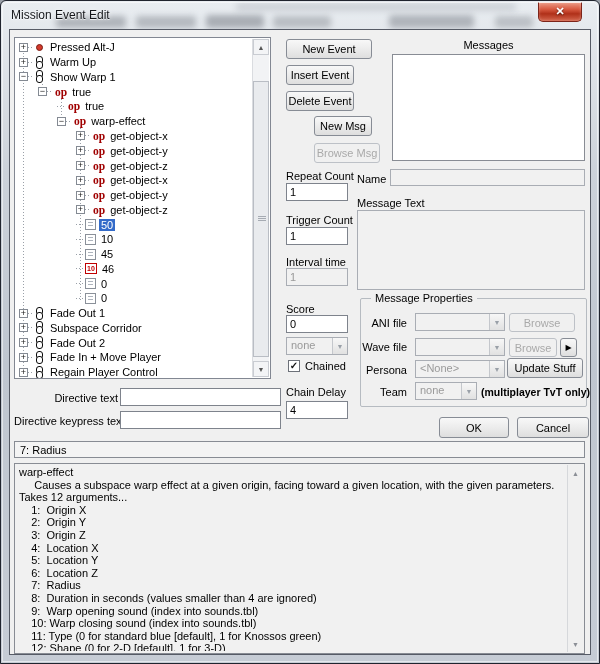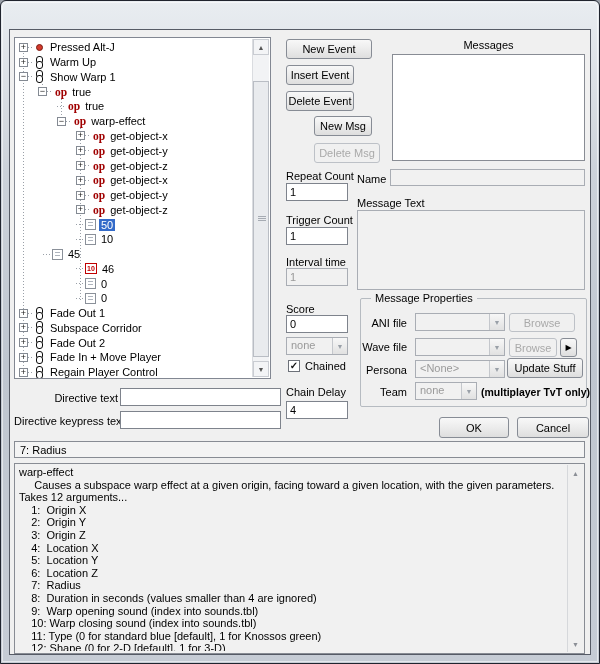--- a/index.html
+++ b/index.html
@@ -94,20 +94,33 @@
   .da-up { top:1px; } .da-down { bottom:1px; }
 
   .note { position:absolute; font-size:10.5px; white-space:nowrap;font-weight:bold; }
   textarea.edit { resize:none; }
 </style>
 </head>
 <body>
 
 <div class="window">
 
+  <div class="titlebar">
+    <div class="blob" style="left:55px;top:15px;width:70px;height:12px;background:#6d727b;"></div>
+    <div class="blob" style="left:135px;top:15px;width:60px;height:12px;background:#7a7f87;"></div>
+    <div class="blob" style="left:205px;top:14px;width:58px;height:13px;background:#5f646d;"></div>
+    <div class="blob" style="left:272px;top:15px;width:58px;height:12px;background:#82878e;"></div>
+    <div class="blob" style="left:388px;top:14px;width:85px;height:13px;background:#6d727b;"></div>
+    <div class="blob" style="left:494px;top:15px;width:38px;height:12px;background:#888d94;"></div>
+    <div class="blob" style="left:235px;top:2px;width:280px;height:8px;background:#9aa0a8;opacity:.35;"></div>
+    <span class="title">Mission Event Edit</span>
+    <div class="close">
+      <span>✕</span>
+    </div>
+  </div>
 
   <div class="client">
 
     <div class="tree">
       <div class="guide" style="left:8px;top:9px;height:327px;"></div>
       <div class="guide" style="left:27px;top:46px;height:9px;"></div>
       <div class="guide" style="left:46px;top:61px;height:23px;"></div>
       <div class="guide" style="left:65px;top:90px;height:172px;"></div>
       <div id="treeRows">
           <div class="trow" style="padding-left: 4px;">
@@ -184,21 +197,21 @@
           <div class="trow" style="padding-left: 61px;">
             <span class="stub" style="width: 9px;"></span>
             <span class="ti ti-num"></span>
             <span class="tlabel sel">50</span>
           </div>
           <div class="trow" style="padding-left: 61px;">
             <span class="stub" style="width: 9px;"></span>
             <span class="ti ti-num"></span>
             <span class="tlabel">10</span>
           </div>
-          <div class="trow" style="padding-left: 28px;">
+          <div class="trow" style="padding-left: 61px;">
             <span class="stub" style="width: 9px;"></span>
             <span class="ti ti-num"></span>
             <span class="tlabel">45</span>
           </div>
           <div class="trow" style="padding-left: 61px;">
             <span class="stub" style="width: 9px;"></span>
             <span class="ti ti-num-red">10</span>
             <span class="tlabel">46</span>
           </div>
           <div class="trow" style="padding-left: 61px;">
@@ -250,21 +263,21 @@
         <div class="sb-btn sb-down">
             <span>▼</span>
           </div>
       </div>
     </div>
 
     <button class="btn" style="left:276px;top:9px;width:86px;height:20px;">New Event</button>
     <button class="btn" style="left:276px;top:35px;width:68px;height:20px;">Insert Event</button>
     <button class="btn" style="left:276px;top:61px;width:68px;height:20px;">Delete Event</button>
     <button class="btn" style="left:304px;top:86px;width:58px;height:20px;">New Msg</button>
-    <button class="btn disabled" style="left:304px;top:113px;width:66px;height:20px;">Delete Msg</button>
+    <button class="btn disabled" style="left:304px;top:113px;width:66px;height:20px;">Browse Msg</button>
 
     <div class="lbl" style="left:276px;top:140px;">Repeat Count</div>
     <input class="edit" style="left: 276px; top: 153px; width: 62px; height: 18px;" value="1">
     <div class="lbl" style="left:276px;top:184px;">Trigger Count</div>
     <input class="edit" style="left: 276px; top: 197px; width: 62px; height: 18px;" value="1">
     <div class="lbl" style="left:276px;top:226px;">Interval time</div>
     <input class="edit disabled" style="left: 276px; top: 238px; width: 62px; height: 18px;" value="1">
     <div class="lbl" style="left:276px;top:273px;">Score</div>
     <input class="edit" style="left: 276px; top: 285px; width: 62px; height: 18px;" value="0">
 

